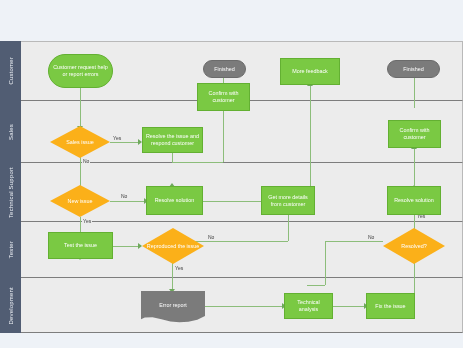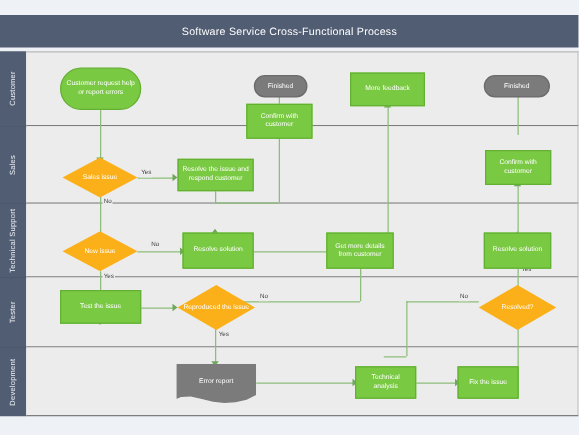--- a/index.html
+++ b/index.html
@@ -159,23 +159,20 @@
     z-index: 2;
     color: #ffffff;
     margin-top: -4px;
   }
 </style>
 </head>
 <body>
 
 <div id="canvas">
 
-  <div id="title-bar">
-    <span>Software Service Cross-Functional Process</span>
-  </div>
 
   <div id="diagram">
 
     <div class="lane-head" style="top:0; height:60px;">
       <span>Customer</span>
     </div>
     <div class="lane-head" style="top:60px; height:62px;">
       <span>Sales</span>
     </div>
     <div class="lane-head" style="top:122px; height:59px;">

